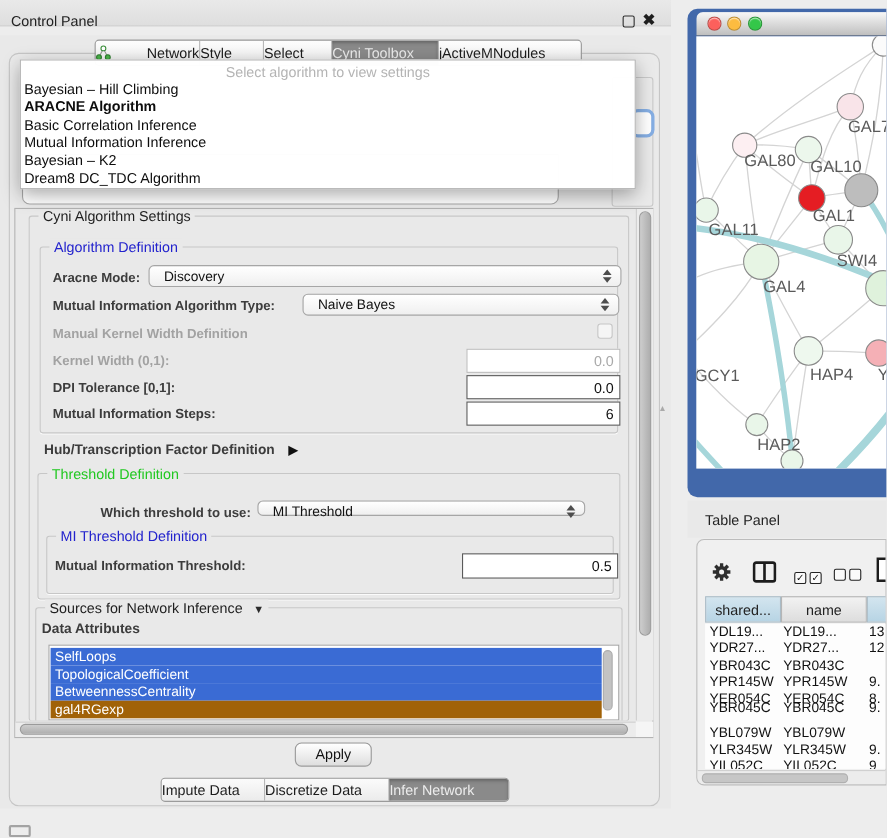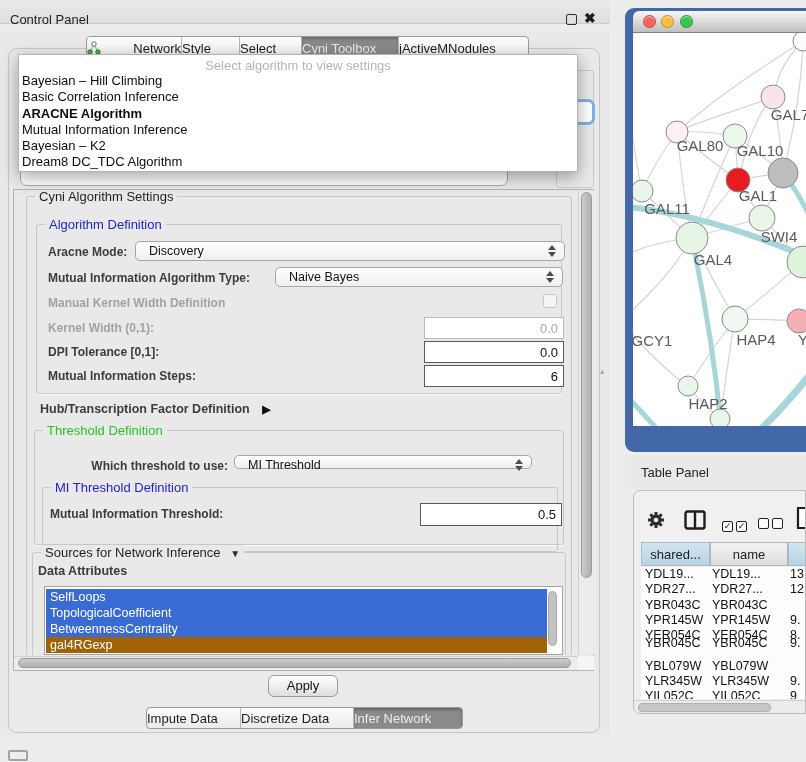--- a/index.html
+++ b/index.html
@@ -127,22 +127,22 @@
 </div>
 
 <div class="abs" id="frag-combo"></div>
 <div class="abs" id="frag-grp"></div>
 <div class="abs" id="frag-blue"></div>
 
 <div class="abs" id="algo-popup">
   <div id="popup-placeholder">Select algorithm to view settings</div>
   <div id="popup-items">
       <div class="pp-item">Bayesian – Hill Climbing</div>
+      <div class="pp-item b">ARACNE Algorithm</div>
       <div class="pp-item">Basic Correlation Inference</div>
-      <div class="pp-item b">ARACNE Algorithm</div>
       <div class="pp-item">Mutual Information Inference</div>
       <div class="pp-item">Bayesian – K2</div>
       <div class="pp-item">Dream8 DC_TDC Algorithm</div>
     </div>
 </div>
 
 <div class="abs" id="pane-border"></div>
 <div class="abs" id="viewport">
 
   <div class="grp" style="left:12px; top:6px; width:546px; height:460px;">
@@ -186,21 +186,21 @@
     <span class="grp-ttl green">Threshold Definition</span>
   </div>
   <div class="lbl" style="left:0px; top:269px; width:214px; text-align:right;">Which threshold to use:</div>
   <div class="combo" style="left:220px; top:265px; width:298px; height:14px;">
     <span class="combo-text">MI Threshold</span>
     <span class="spin">
         <i class="up"></i>
         <i class="dn"></i>
       </span>
   </div>
-  <div class="grp" style="left:28px; top:297px; width:516px; height:65px;">
+  <div class="grp" style="left:28px; top:297px; width:516px; height:53px;">
     <span class="grp-ttl blue">MI Threshold Definition</span>
   </div>
   <div class="lbl" style="left:36px; top:317px;">Mutual Information Threshold:</div>
   <div class="field" style="left:406px; top:313px; width:142px; height:23px;">0.5</div>
 
   <div class="grp" style="left:18px; top:362px; width:534px; height:110px;">
     <span class="grp-ttl"><span>Sources for Network Inference</span>
       <span style="margin-left:6px; font-size:10px; color:#2c2c2c;">▼</span>
     </span>
   </div>

